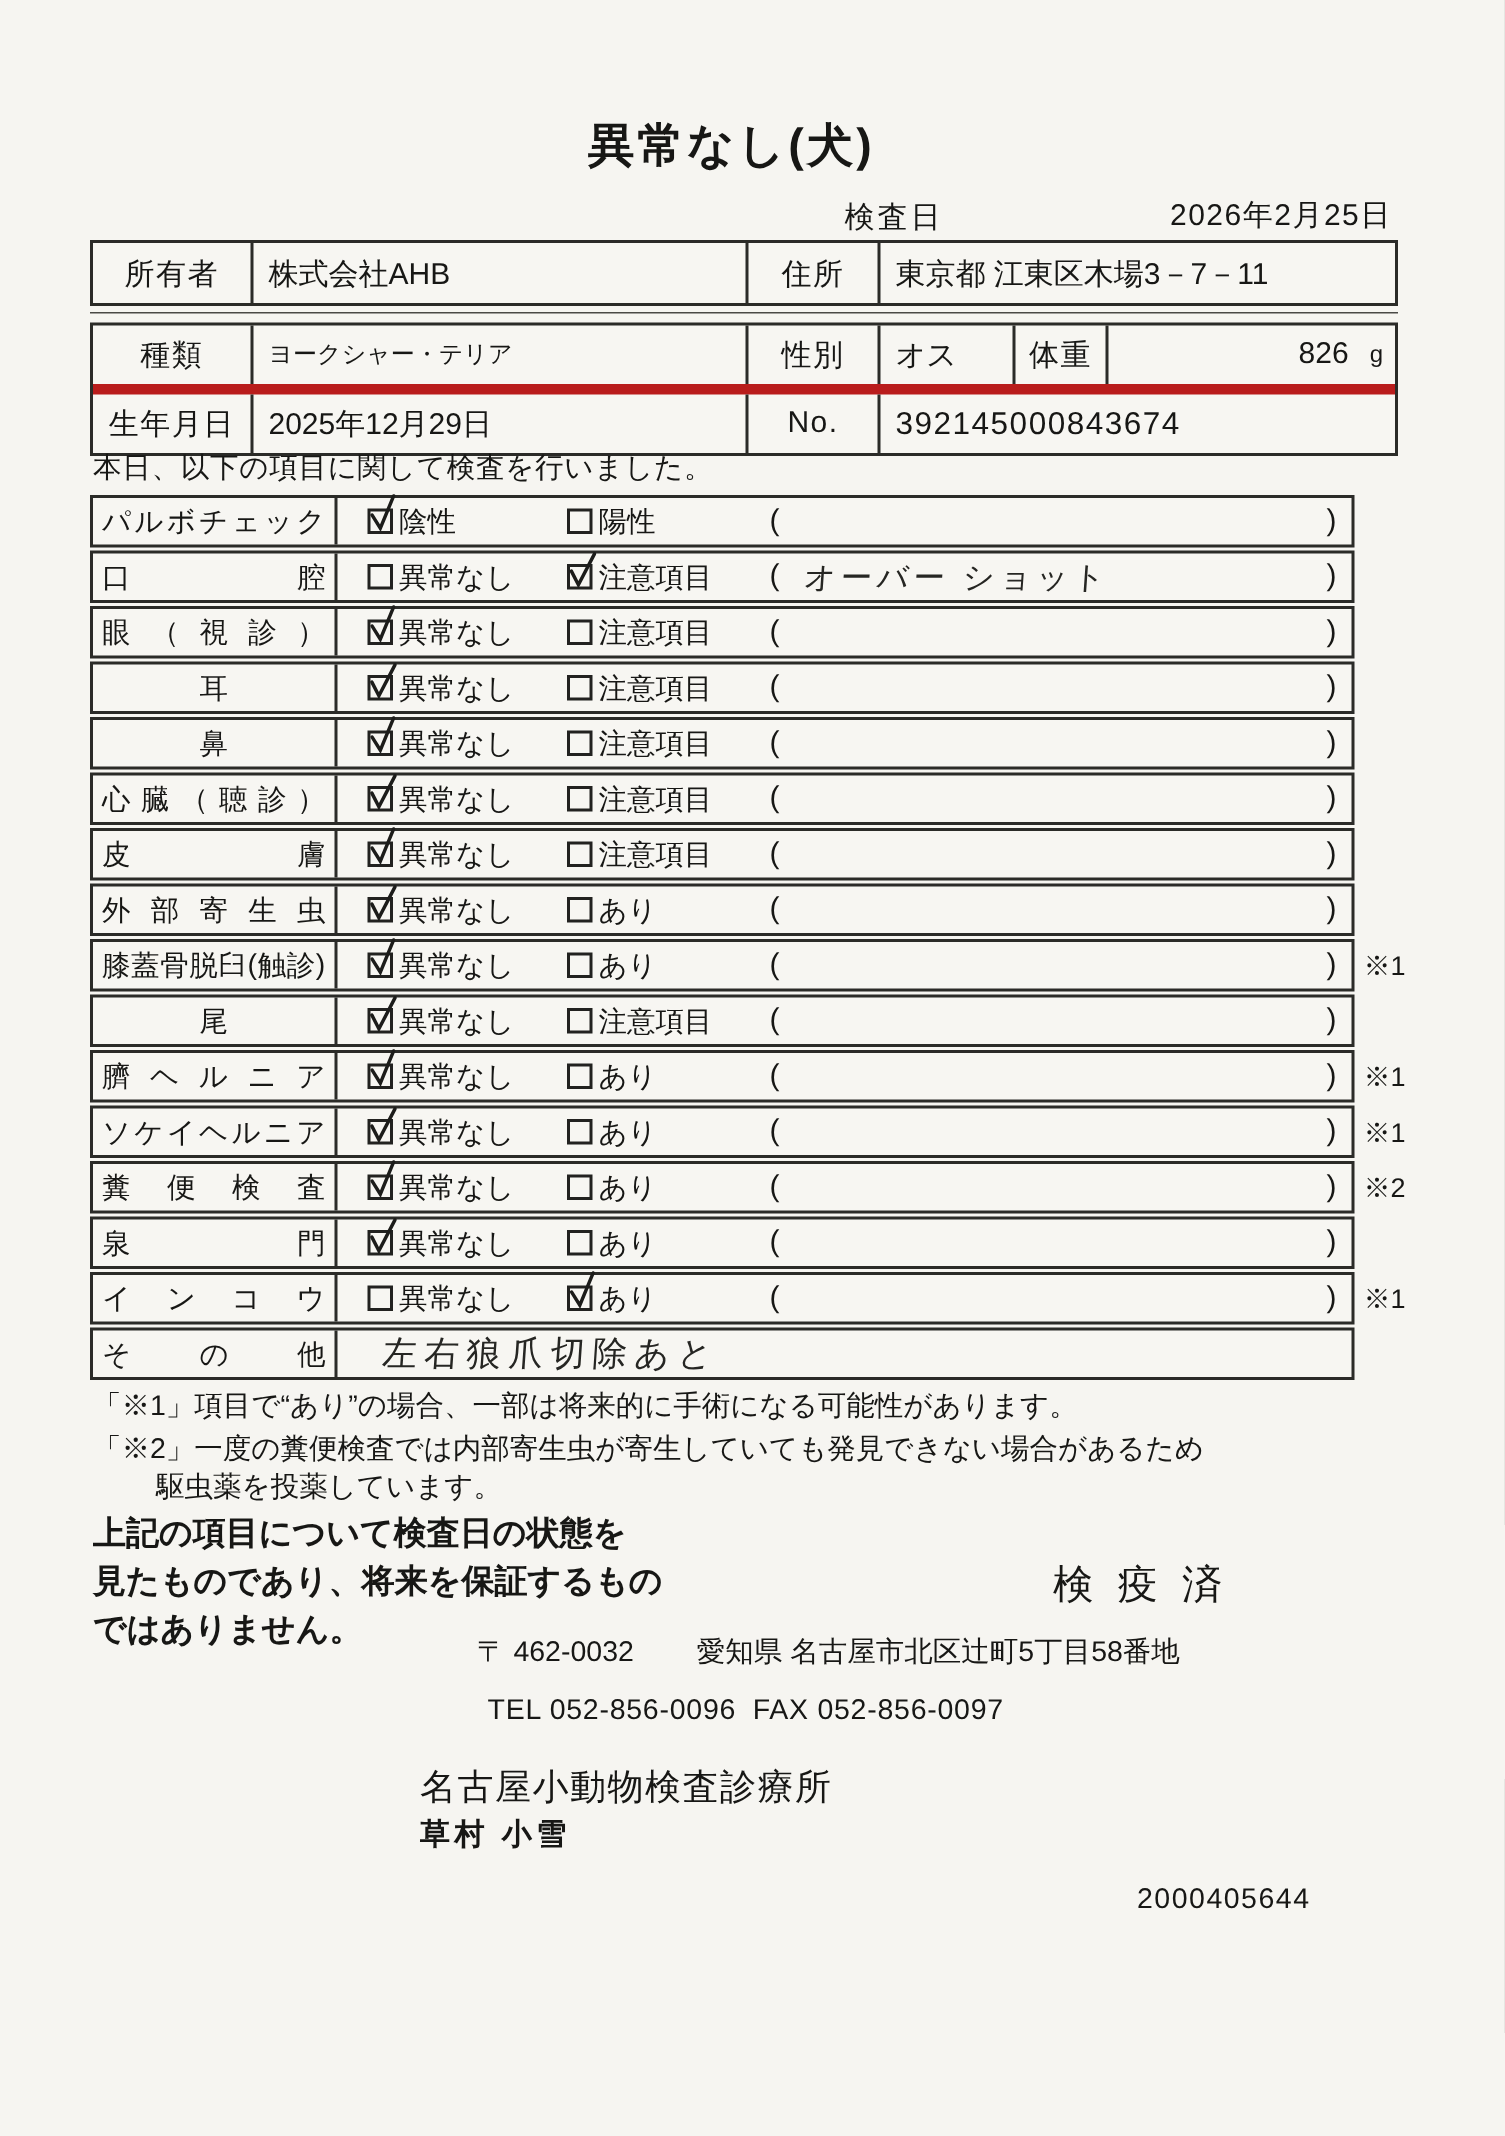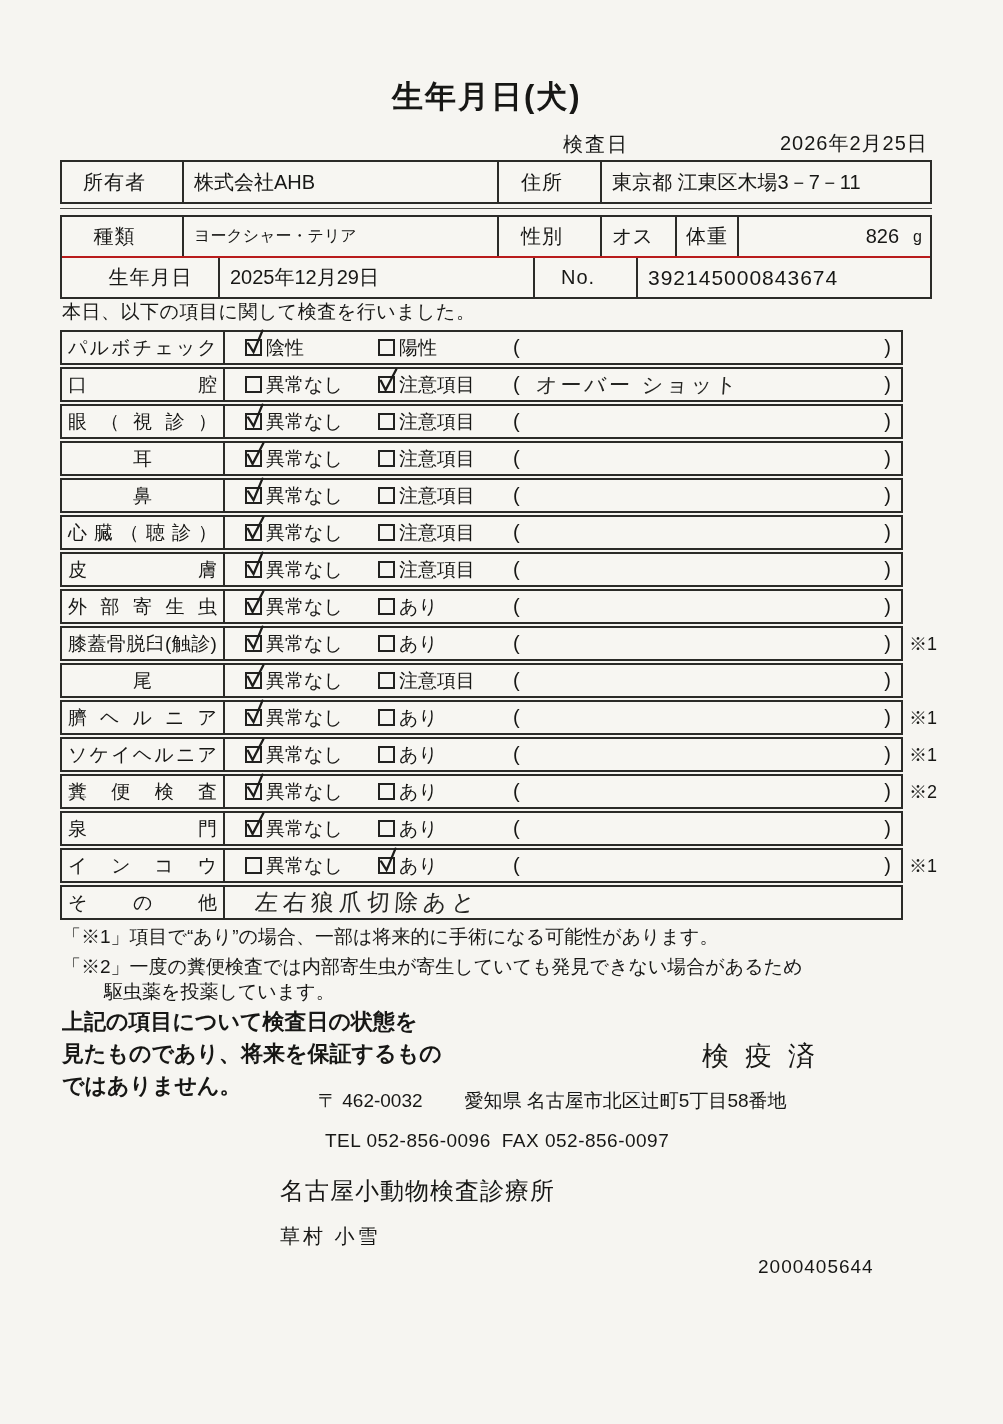--- a/index.html
+++ b/index.html
@@ -14,24 +14,24 @@
   .doc-title{left:392px;top:76px;font-size:31px;font-weight:bold;letter-spacing:2px;}
   .examdate-label{left:563px;top:131px;font-size:20px;letter-spacing:2px;}
   .examdate-value{left:780px;top:130px;font-size:20px;letter-spacing:1px;}
   
   .tbl{border:2px solid #2b2b28;background:#f7f6f2;}
   .t1{left:60px;top:160px;width:868px;height:40px;display:grid;grid-template-columns:105px 330px 88px 1fr;}
   .sep-line{left:60px;top:208px;width:872px;height:1px;background:#4a4a46;}
   .t2{left:60px;top:215px;width:868px;}
   .t2row{display:grid;height:39px;}
   .t2rowA{grid-template-columns:105px 330px 88px 90px 62px 1fr;}
-  .t2rowB{grid-template-columns:105px 330px 88px 1fr;border-top:2px solid #b91c1c;padding-left:36px;}
+  .t2rowB{grid-template-columns:105px 330px 88px 1fr;border-top:7px solid #b91c1c;}
   .cell{display:flex;align-items:center;font-size:20px;overflow:hidden;}
   .cell.lab{justify-content:center;letter-spacing:1px;}
-  .cell.val{padding-left:10px;margin-left:15px;}
+  .cell.val{padding-left:10px;}
   .bl{border-left:2px solid #2b2b28;}
   .breed-val{font-size:16px;}
   .weight-cell{justify-content:flex-end;padding-right:8px;gap:14px;}
   .weight-unit{font-size:16px;}
   .no-val{letter-spacing:1px;font-size:21px;}
   
   .intro{left:62px;top:299px;font-size:19px;letter-spacing:.5px;}
   
   .checks{left:60px;top:330px;width:843px;}
   .crow{position:relative;display:flex;align-items:stretch;border:2px solid #2b2b28;height:31px;margin-bottom:2px;background:#f7f6f2;}
@@ -51,29 +51,29 @@
   
   .note1{left:62px;top:924px;font-size:19px;}
   .note2{left:62px;top:954px;font-size:19px;line-height:25px;}
   .note2 .indent{padding-left:42px;display:block;}
   .disclaimer{left:62px;top:1006px;font-size:22px;font-weight:bold;line-height:32px;}
   .stamp{left:702px;top:1038px;font-size:27px;letter-spacing:16px;}
   .postal{left:318px;top:1088px;font-size:19px;display:flex;gap:42px;}
   .telline{left:325px;top:1130px;font-size:19px;display:flex;gap:11px;letter-spacing:.5px;}
   .clinicblock{left:280px;top:1175px;width:400px;}
   .clinic-name{font-size:24px;letter-spacing:1px;}
-  .vet-name{font-size:20px;margin-top:16px;letter-spacing:3px;}
+  .vet-name{font-size:20px;margin-top:2px;letter-spacing:3px;font-weight:bold;}
   .serial{left:758px;top:1256px;font-size:19px;letter-spacing:1px;}
 </style>
 </head>
 <body>
 
 <div class="page">
 
-  <div class="abs doc-title">生年月日(犬)</div>
+  <div class="abs doc-title">異常なし(犬)</div>
 
   <div class="abs examdate-label">検査日</div>
   <div class="abs examdate-value">2026年2月25日</div>
 
   <div class="abs tbl t1">
     <div class="cell lab">所有者</div>
     <div class="cell val bl">株式会社AHB</div>
     <div class="cell lab bl">住所</div>
     <div class="cell val bl">東京都 江東区木場3－7－11</div>
   </div>

